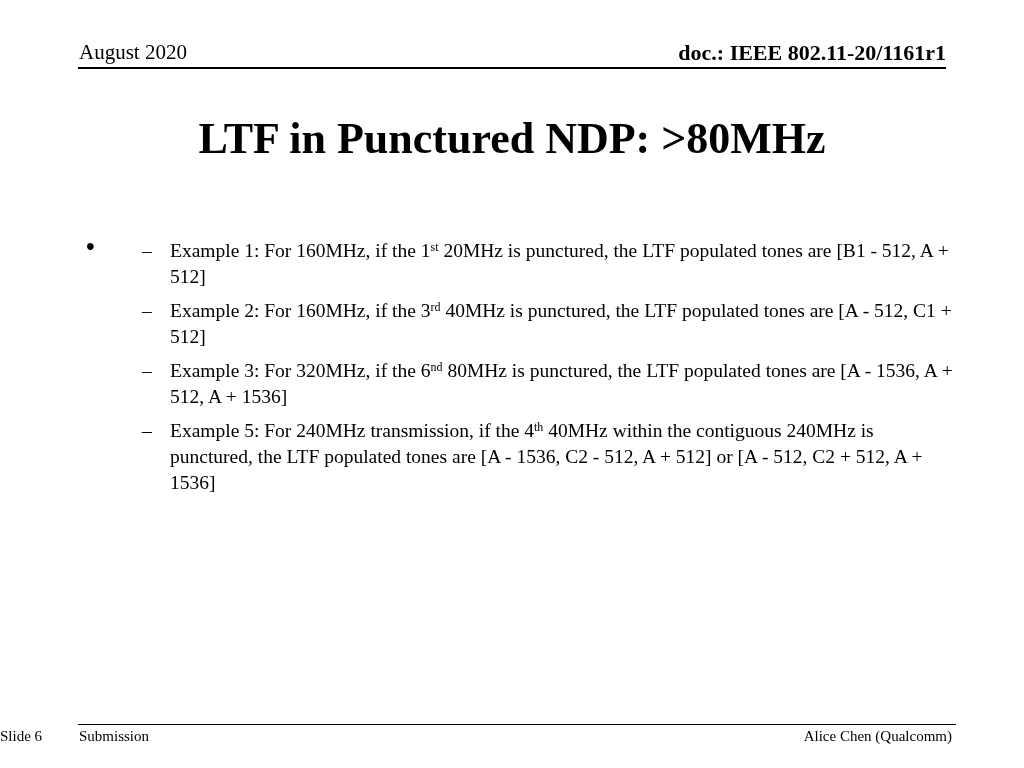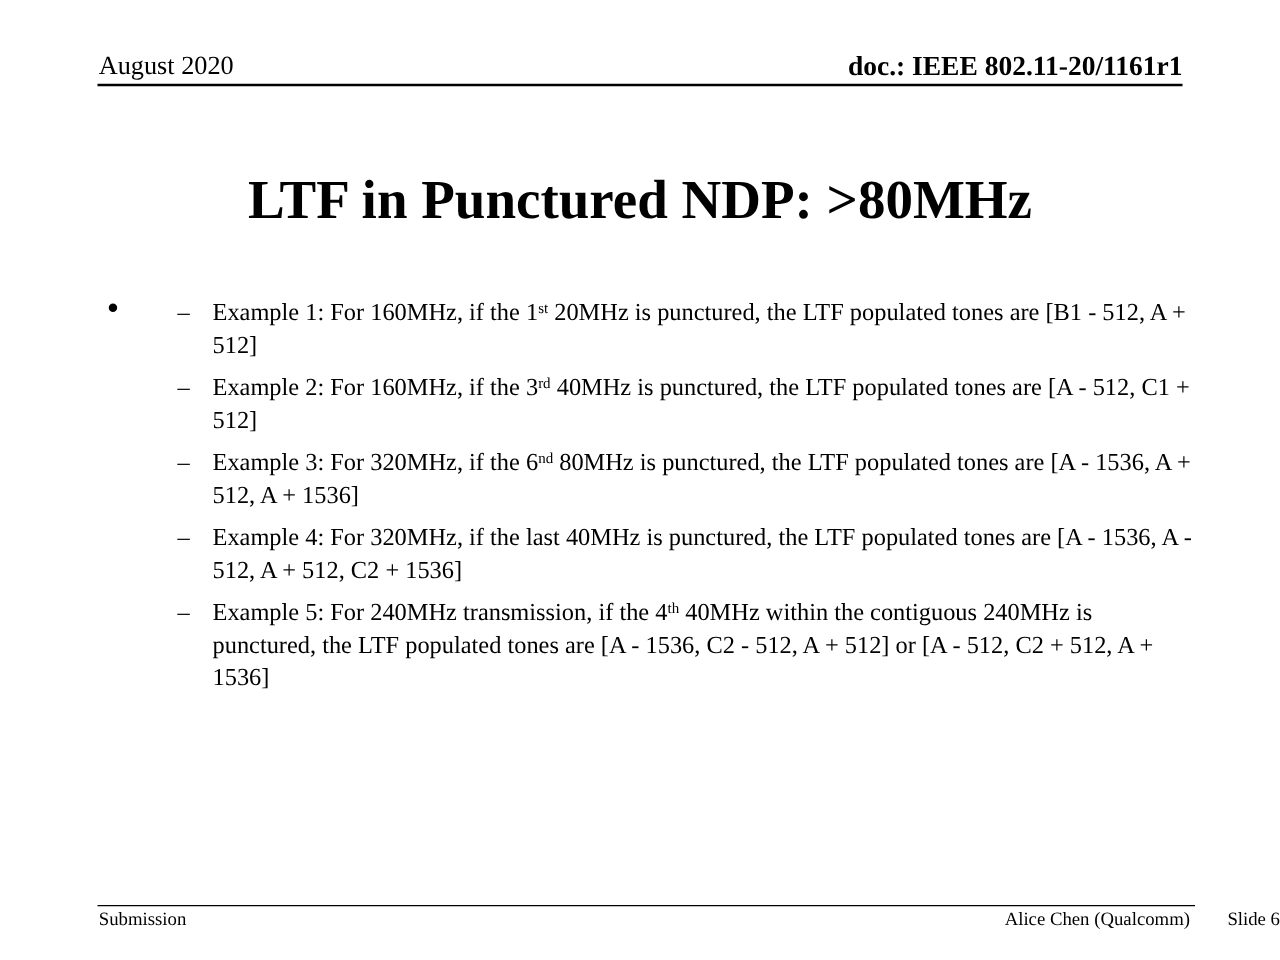--- a/index.html
+++ b/index.html
@@ -2,32 +2,32 @@
 <html><head>
 <meta charset="utf-8">
 <style>
   html, body { margin:0; padding:0; background:#ffffff; }
   body { width:1024px; height:768px; position:relative; overflow:hidden;
          font-family:"Liberation Serif", serif; color:#000; }
   .hdr-left { position:absolute; left:79px; top:40px; font-size:21px; font-weight:normal; }
   .hdr-right { position:absolute; right:78px; top:40px; font-size:22px; font-weight:bold; }
   .hdr-line { position:absolute; left:78px; width:868px; top:67px; height:0; border-top:2px solid #000; }
   .title { position:absolute; left:0; width:1024px; top:113px; text-align:center;
-           font-size:44px; font-weight:bold;margin-top:21px; }
+           font-size:44px; font-weight:bold; }
   .body { position:absolute; left:86px; top:230px; width:870px; }
   .bullet { position:relative; padding-left:40px; font-size:25px; font-weight:bold; line-height:34px; }
   .bullet .dot { position:absolute; left:0; top:0; font-weight:bold; }
   .sub { position:relative; padding-left:84px; font-size:19.5px; line-height:26px; margin-top:8px; }
   .sub:first-of-type { margin-top:4px; }
   .sub .dash { position:absolute; left:56px; top:0; }
   sup { font-size:12px; line-height:0; vertical-align:6px;margin-top:41px; }
   .ftr-line { position:absolute; left:78px; width:878px; top:724px; height:0; border-top:1px solid #000; }
   .ftr { position:absolute; top:728px; font-size:15px; }
   .ftr-left { left:79px; }
-  .ftr-center { left:0; width:1024px; text-align:right; }
+  .ftr-center { left:0; width:1024px; text-align:left; }
   .ftr-right { right:72px; }
 </style>
 </head>
 <body>
 
 <div class="hdr-left">August 2020</div>
 <div class="hdr-right">doc.: IEEE 802.11-20/1161r1</div>
 <div class="hdr-line"></div>
 
 <div class="title">LTF in Punctured NDP: &gt;80MHz</div>
@@ -44,21 +44,20 @@
   <div class="sub">
     <span class="dash">–</span>
     <span>Example 2: For 160MHz, if the 3</span><sup>rd</sup><span> 40MHz is punctured, the LTF populated tones are [A - 512, C1 + 512]</span>
   </div>
   <div class="sub">
     <span class="dash">–</span>
     <span>Example 3: For 320MHz, if the 6</span><sup>nd</sup><span> 80MHz is punctured, the LTF populated tones are [A - 1536, A + 512, A + 1536]</span>
   </div>
   <div class="sub">
     <span class="dash">–</span>
-    <span>Example 4: For 320MHz, if the last 40MHz is punctured, the LTF populated tones are [A - 1536, A - 512, A + 512, C2 + 1536]</span>
   </div>
   <div class="sub">
     <span class="dash">–</span>
     <span>Example 5: For 240MHz transmission, if the 4</span><sup>th</sup><span> 40MHz within the contiguous 240MHz is punctured, the LTF populated tones are [A - 1536, C2 - 512, A + 512] or [A - 512, C2 + 512, A + 1536]</span>
   </div>
 </div>
 
 <div class="ftr-line"></div>
 <div class="ftr ftr-left">Submission</div>
 <div class="ftr ftr-center">Slide 6</div>

